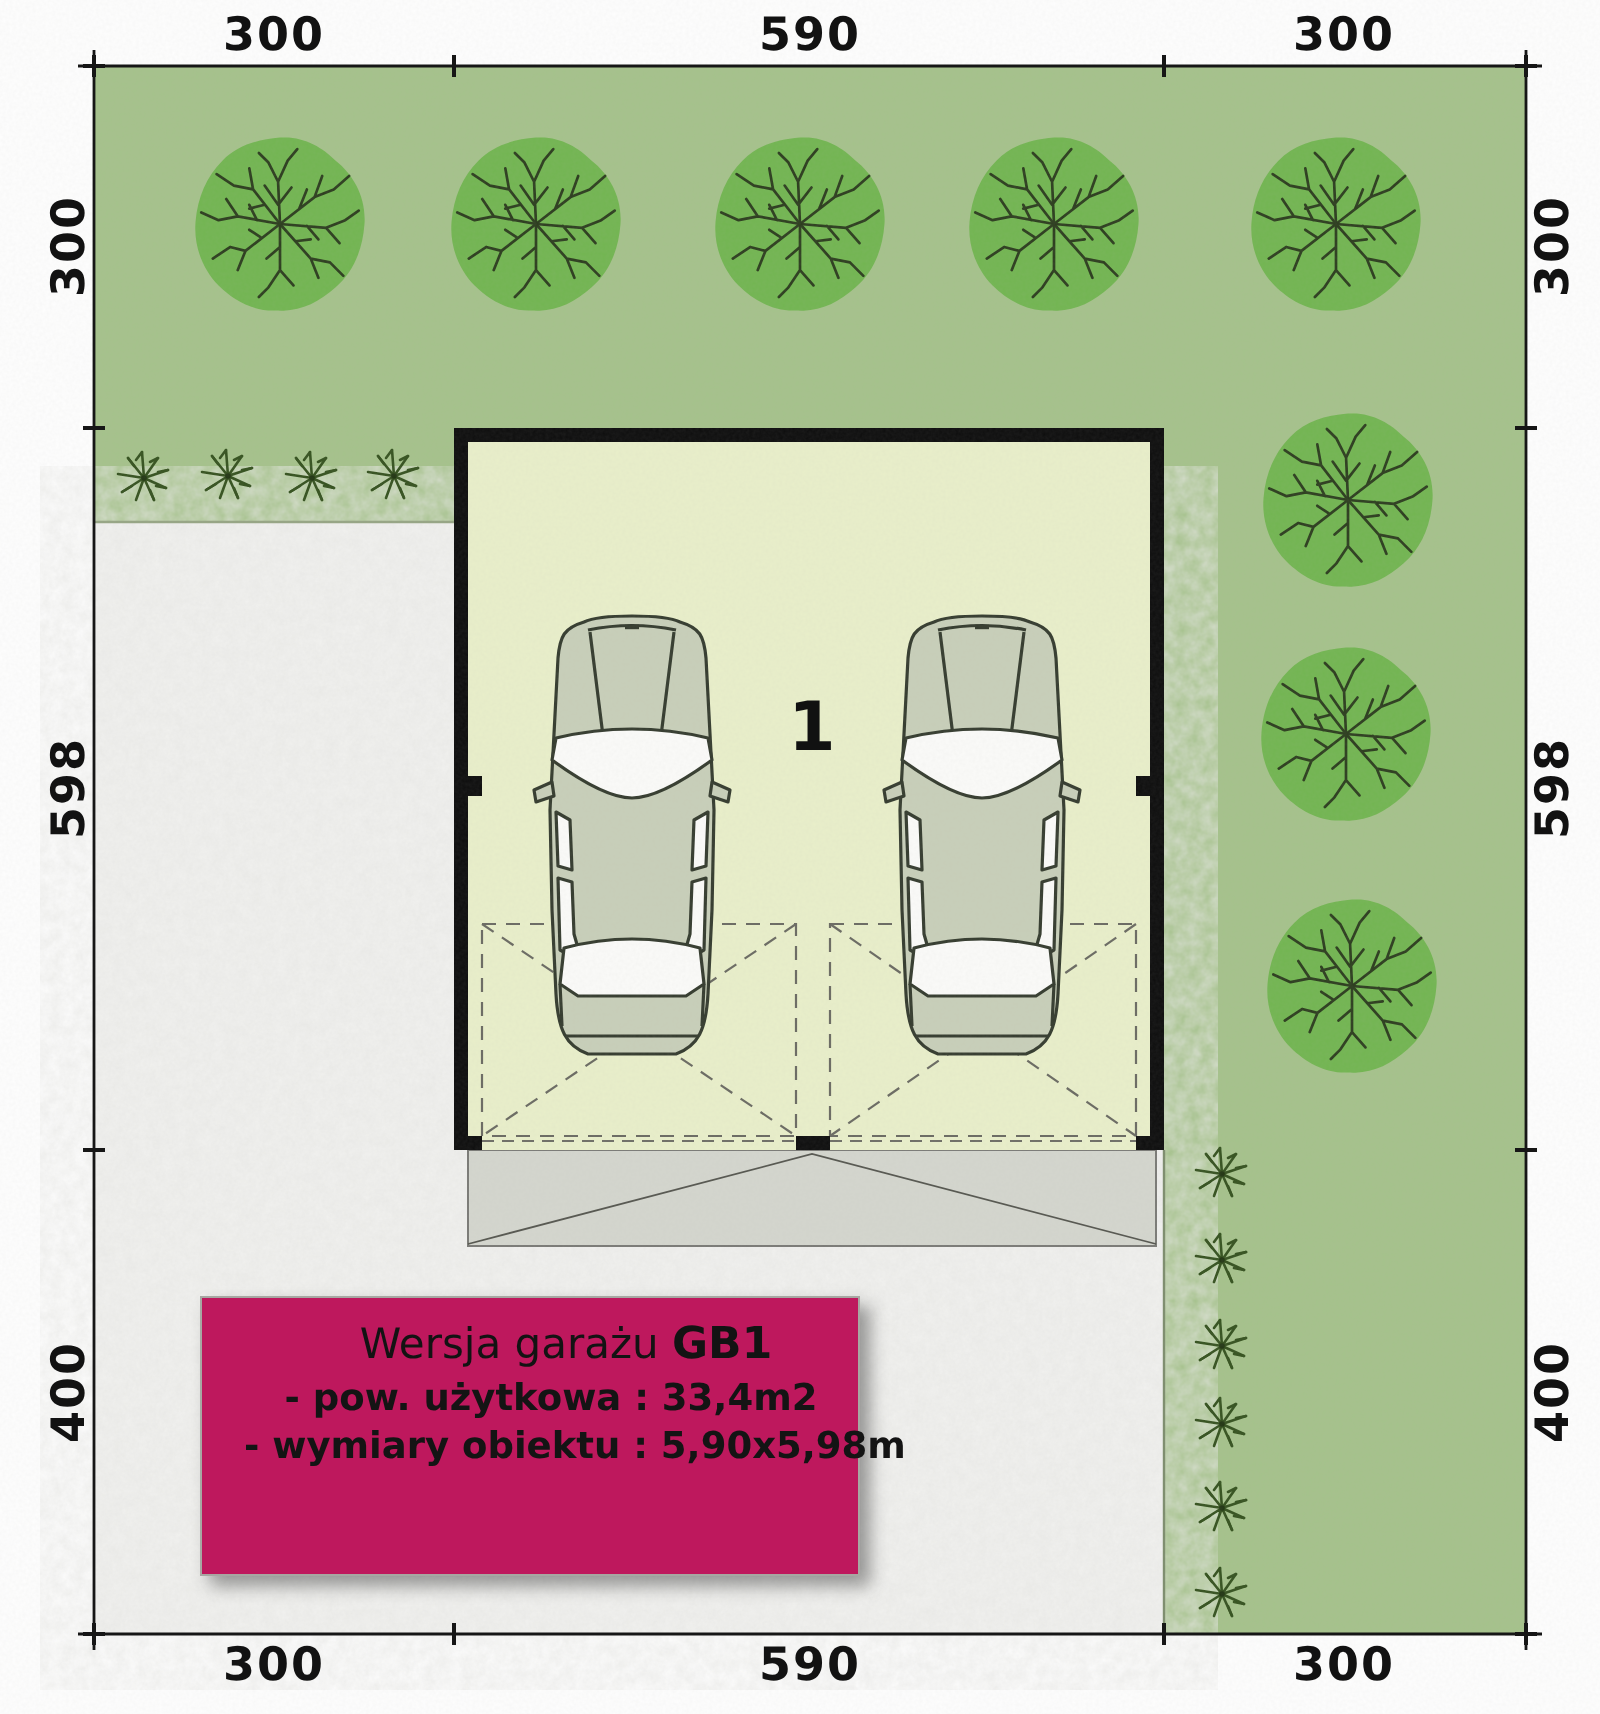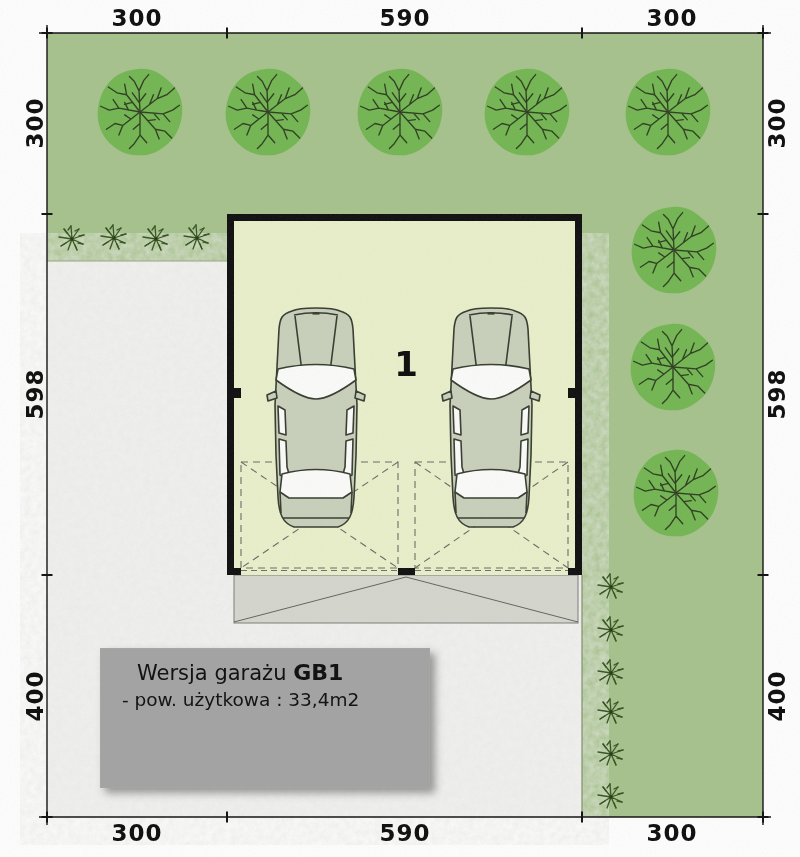--- a/index.html
+++ b/index.html
@@ -12,29 +12,30 @@
     position:absolute;transform:translate(-50%,-50%);
     font-weight:bold;font-size:23px;letter-spacing:1px;color:#121212;white-space:nowrap;
   }
   .dim-label.vert{transform:translate(-50%,-50%) rotate(-90deg);}
   .garage-num{
     position:absolute;transform:translate(-50%,-50%);
     font-weight:bold;font-size:34px;color:#111;
   }
   .info-box{
     position:absolute;left:100px;top:648px;width:330px;height:140px;box-sizing:border-box;
-    background:#a3a3a3;border:1px solid #a7a7a2;
+    background:#be185d;border:1px solid #a7a7a2;
     box-shadow:5px 5px 8px rgba(45,45,45,0.45);
+    text-align:center;
   }
   .info-title{
     margin:11px 0 3px 36px;font-size:21px;color:#131313;white-space:nowrap;
   }
   .info-title .code{font-weight:bold;font-size:22px;}
   .info-item{
-    margin-left:21px;font-size:18.5px;line-height:23.6px;color:#141414;white-space:nowrap;
+    margin-left:21px;font-size:18.5px;line-height:23.6px;color:#141414;white-space:nowrap;font-weight:bold;
   }
 </style>
 </head>
 <body>
 
 <div id="canvas">
 
   <svg id="plan-svg" width="800" height="857" viewBox="0 0 800 857">
     <defs>
       <filter id="grain" x="0%" y="0%" width="100%" height="100%">
@@ -200,15 +201,16 @@
   <div class="dim-label vert" style="left:777px;top:696px;">400</div>
 
   <div class="garage-num" style="left:406px;top:364px;">1</div>
 
   <div class="info-box">
     <div class="info-title">
       <span>Wersja garażu</span>
       <span class="code">GB1</span>
     </div>
     <div class="info-item">- pow. użytkowa : 33,4m2</div>
+    <div class="info-item">- wymiary obiektu : 5,90x5,98m</div>
   </div>
 
 </div>
 
 </body></html>

